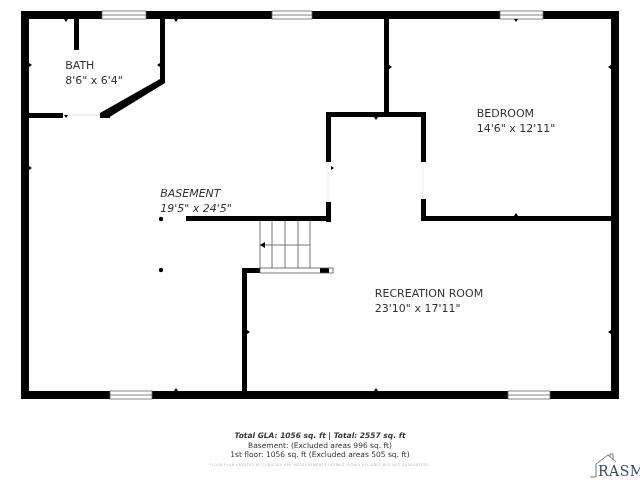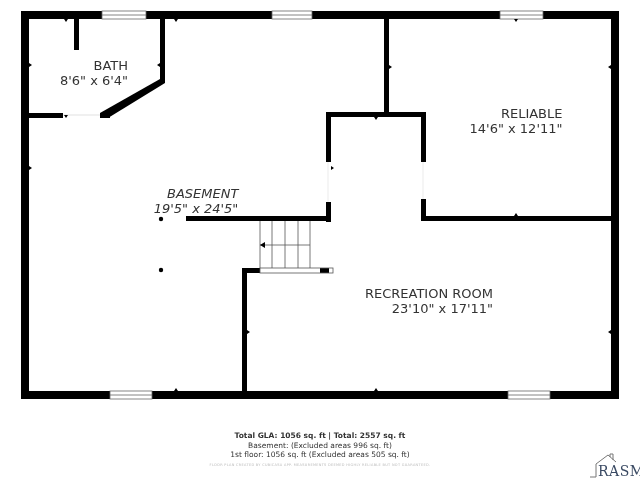--- a/index.html
+++ b/index.html
@@ -1,20 +1,20 @@
 <!DOCTYPE html>
 <html><head>
   <meta charset="utf-8">
   <style>
     html, body { margin: 0; padding: 0; background: #ffffff; }
     body { width: 640px; height: 480px; position: relative; overflow: hidden; font-family: "DejaVu Sans", sans-serif; }
     #plan { position: absolute; left: 0; top: 0; width: 640px; height: 480px; }
-    .room-label { position: absolute; text-align: right; color: #333333; font-size: 13px; line-height: 15px; white-space: nowrap; transform: translateX(-50%); }
+    .room-label { position: absolute; text-align: left; color: #333333; font-size: 11px; line-height: 15px; white-space: nowrap; transform: translateX(-50%); }
     .footer { position: absolute; left: 0; width: 640px; text-align: center; color: #333; }
-    .f1 { top: 431px; font-size: 7.5px; font-weight: bold; }
+    .f1 { top: 431px; font-size: 7.5px; font-weight: bold; font-style: italic; }
     .f2 { top: 441px; font-size: 7.5px; }
     .f3 { top: 450px; font-size: 7.5px; text-align: center; }
     .f4 { top: 463px; font-size: 3.5px; color: #bbbbbb; letter-spacing: 0.3px; }
     .logo { position: absolute; left: 588px; top: 452px; width: 52px; height: 28px; }
     .logo-text { position: absolute; left: 598px; top: 463px; font-family: "DejaVu Serif", serif; font-size: 14px; color: #3a4a63; letter-spacing: 0.5px; }
   </style>
 </head>
 <body>
 
 <svg id="plan" viewBox="0 0 640 480" xmlns="http://www.w3.org/2000/svg">
@@ -105,21 +105,21 @@
 
   <circle cx="161" cy="219" r="2.2" fill="#000"></circle>
   <circle cx="161" cy="270" r="2.2" fill="#000"></circle>
 </svg>
 
 <div class="room-label" style="left:94px; top:58px;">
   <div>BATH</div>
   <div>8'6" x 6'4"</div>
 </div>
 <div class="room-label" style="left:516px; top:106px;">
-  <div>RELIABLE</div>
+  <div>BEDROOM</div>
   <div>14'6" x 12'11"</div>
 </div>
 <div class="room-label" style="left:196px; top:186px;font-style:italic;">
   <div>BASEMENT</div>
   <div>19'5" x 24'5"</div>
 </div>
 <div class="room-label" style="left:429px; top:286px;">
   <div>RECREATION ROOM</div>
   <div>23'10" x 17'11"</div>
 </div>

